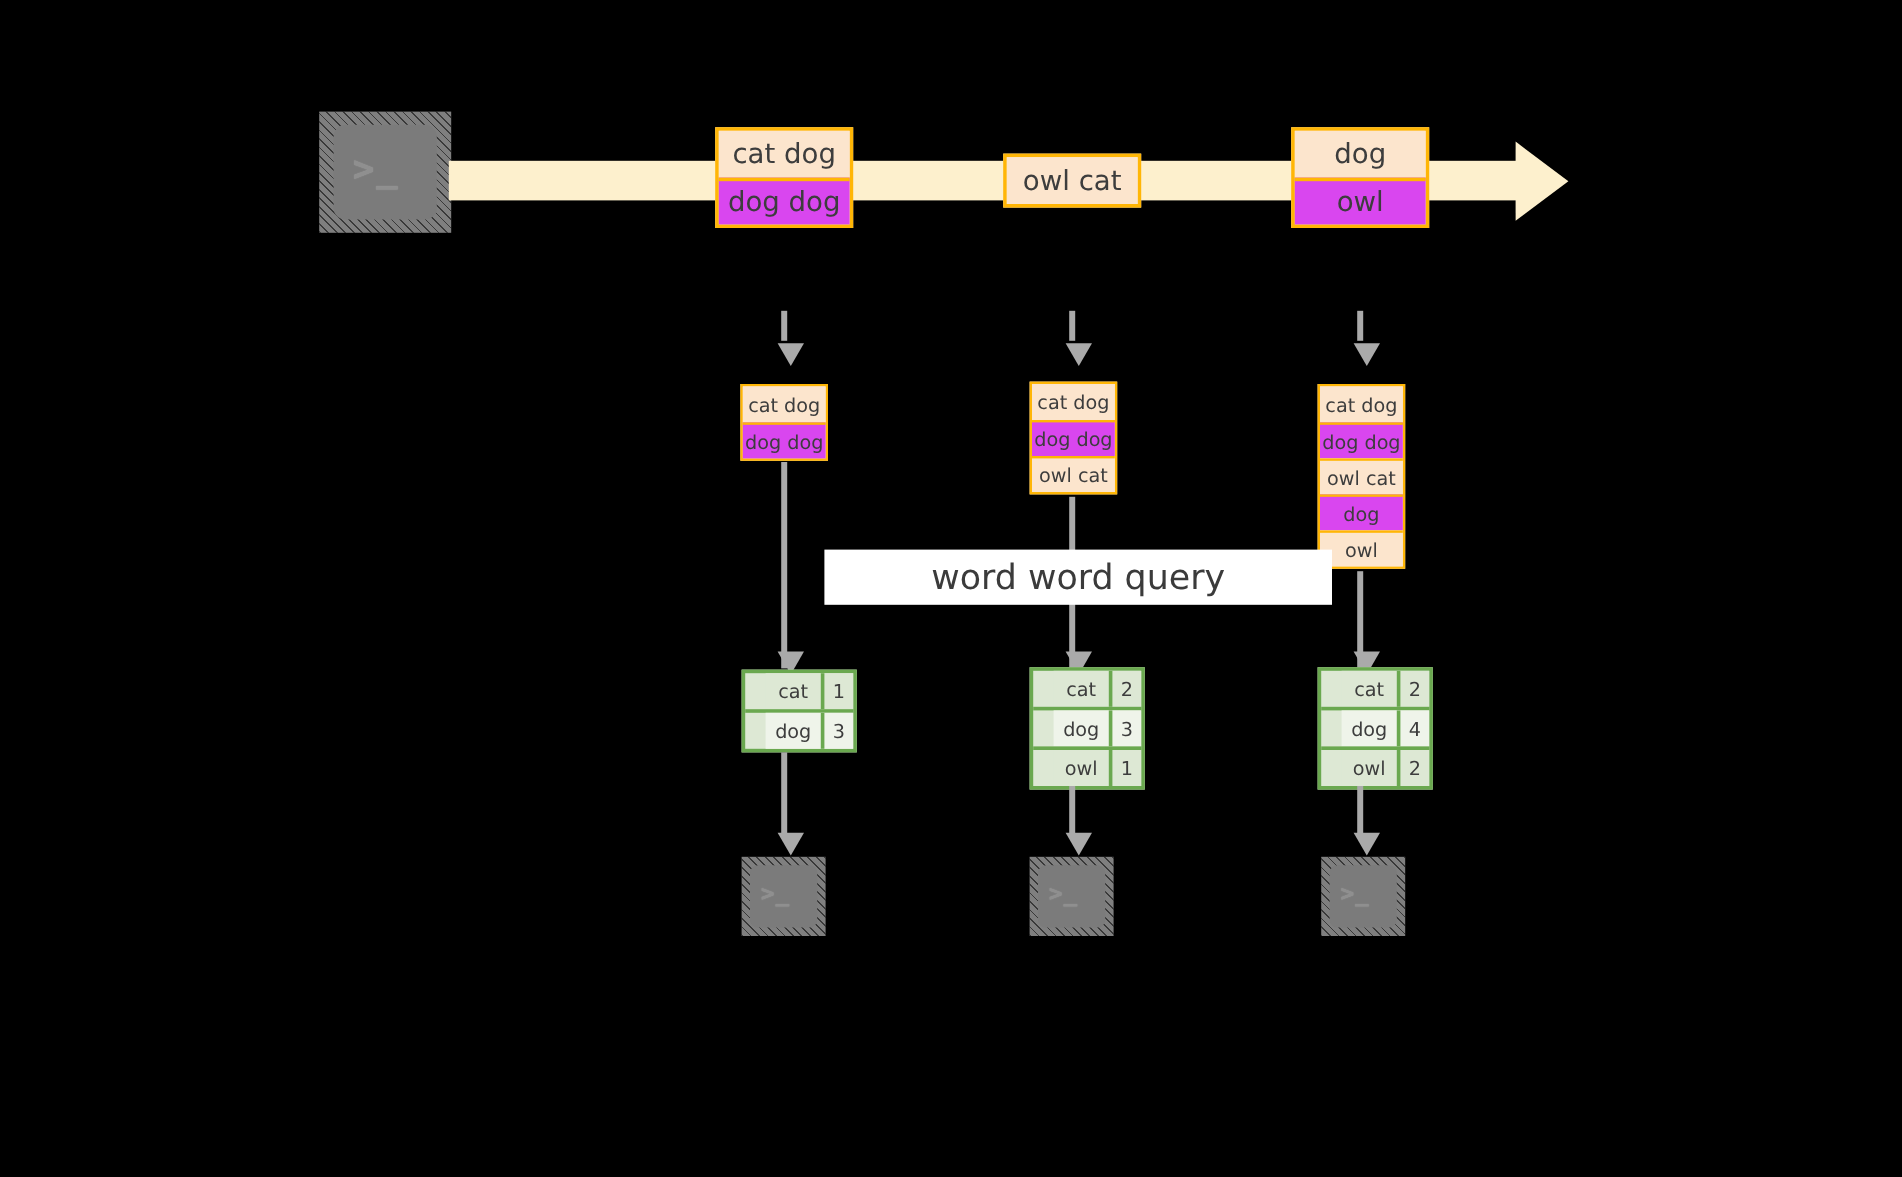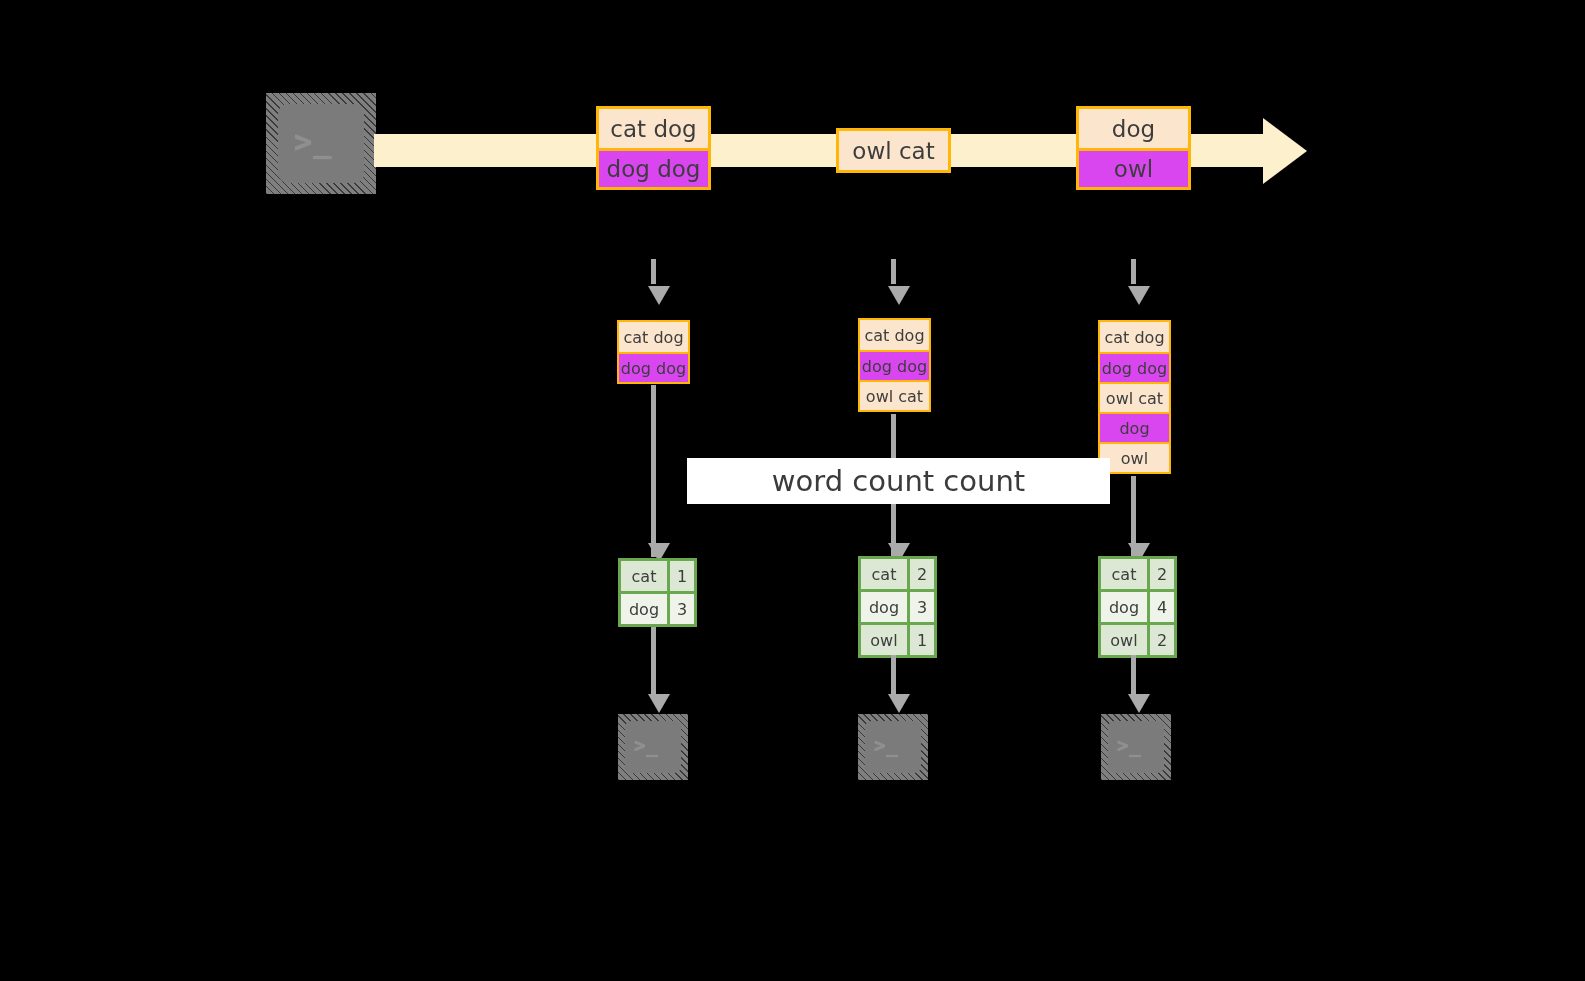--- a/index.html
+++ b/index.html
@@ -104,20 +104,21 @@
     position: absolute;
     box-sizing: border-box;
     border: 3px solid #6aa84f;
     background: #dde8d4;
     display: flex;
     flex-direction: column;
   }
   .gtable .grow {
     display: flex;
     height: 30px;
+    padding-left: 17px;
   }
   .gtable .grow + .grow { border-top: 3px solid #6aa84f; }
   .gtable .gcell {
     box-sizing: border-box;
     display: flex;
     align-items: center;
     justify-content: center;
     font-size: 16px;
     color: #3d3d3d;
     white-space: nowrap;
@@ -220,21 +221,21 @@
   <div class="conn" style="left:651px; top:385px; height:172px;"></div>
   <div class="conn-head" style="left:648px; top:543px;"></div>
 
   <div class="conn" style="left:891px; top:414px; height:143px;"></div>
   <div class="conn-head" style="left:888px; top:543px;"></div>
 
   <div class="conn" style="left:1131px; top:476px; height:81px;"></div>
   <div class="conn-head" style="left:1128px; top:543px;"></div>
 
   <div class="query-label">
-    <span>word count count</span>
+    <span>word word query</span>
   </div>
 
   <div class="gtable" style="left:618px; top:558px;">
     <div class="grow shade-a">
       <div class="gcell word">cat</div>
       <div class="gcell count">1</div>
     </div>
     <div class="grow shade-b">
       <div class="gcell word">dog</div>
       <div class="gcell count">3</div>

